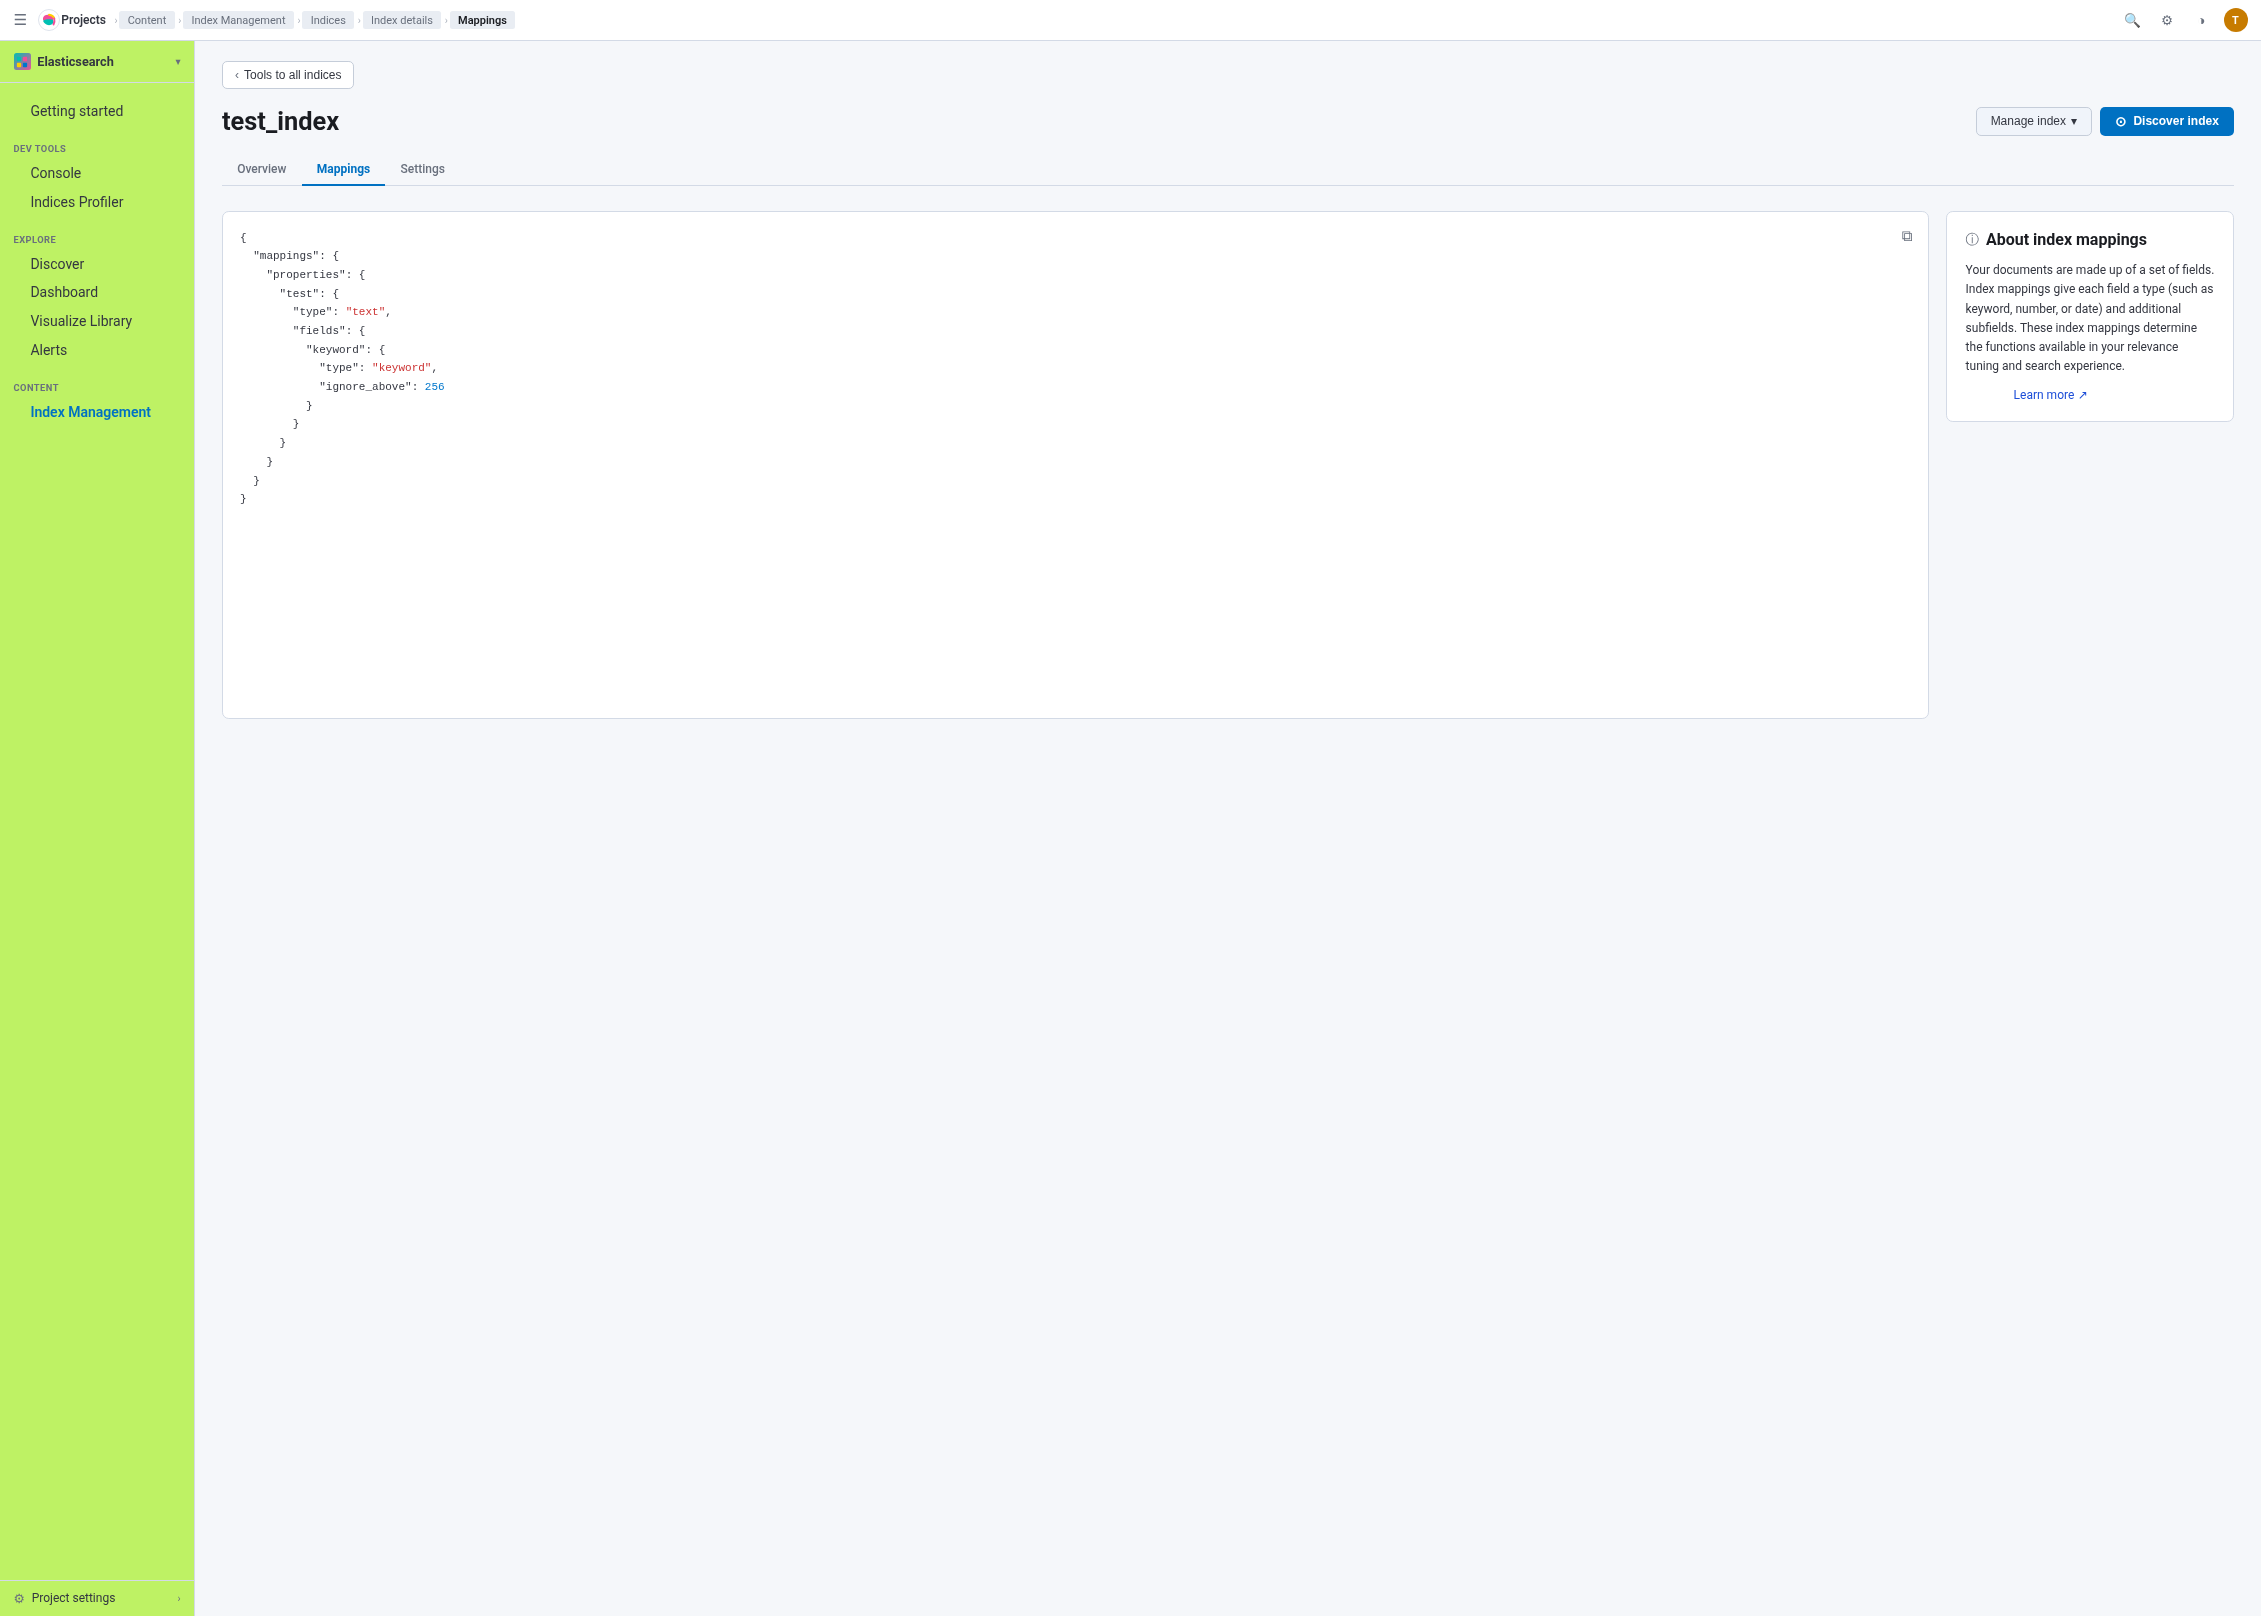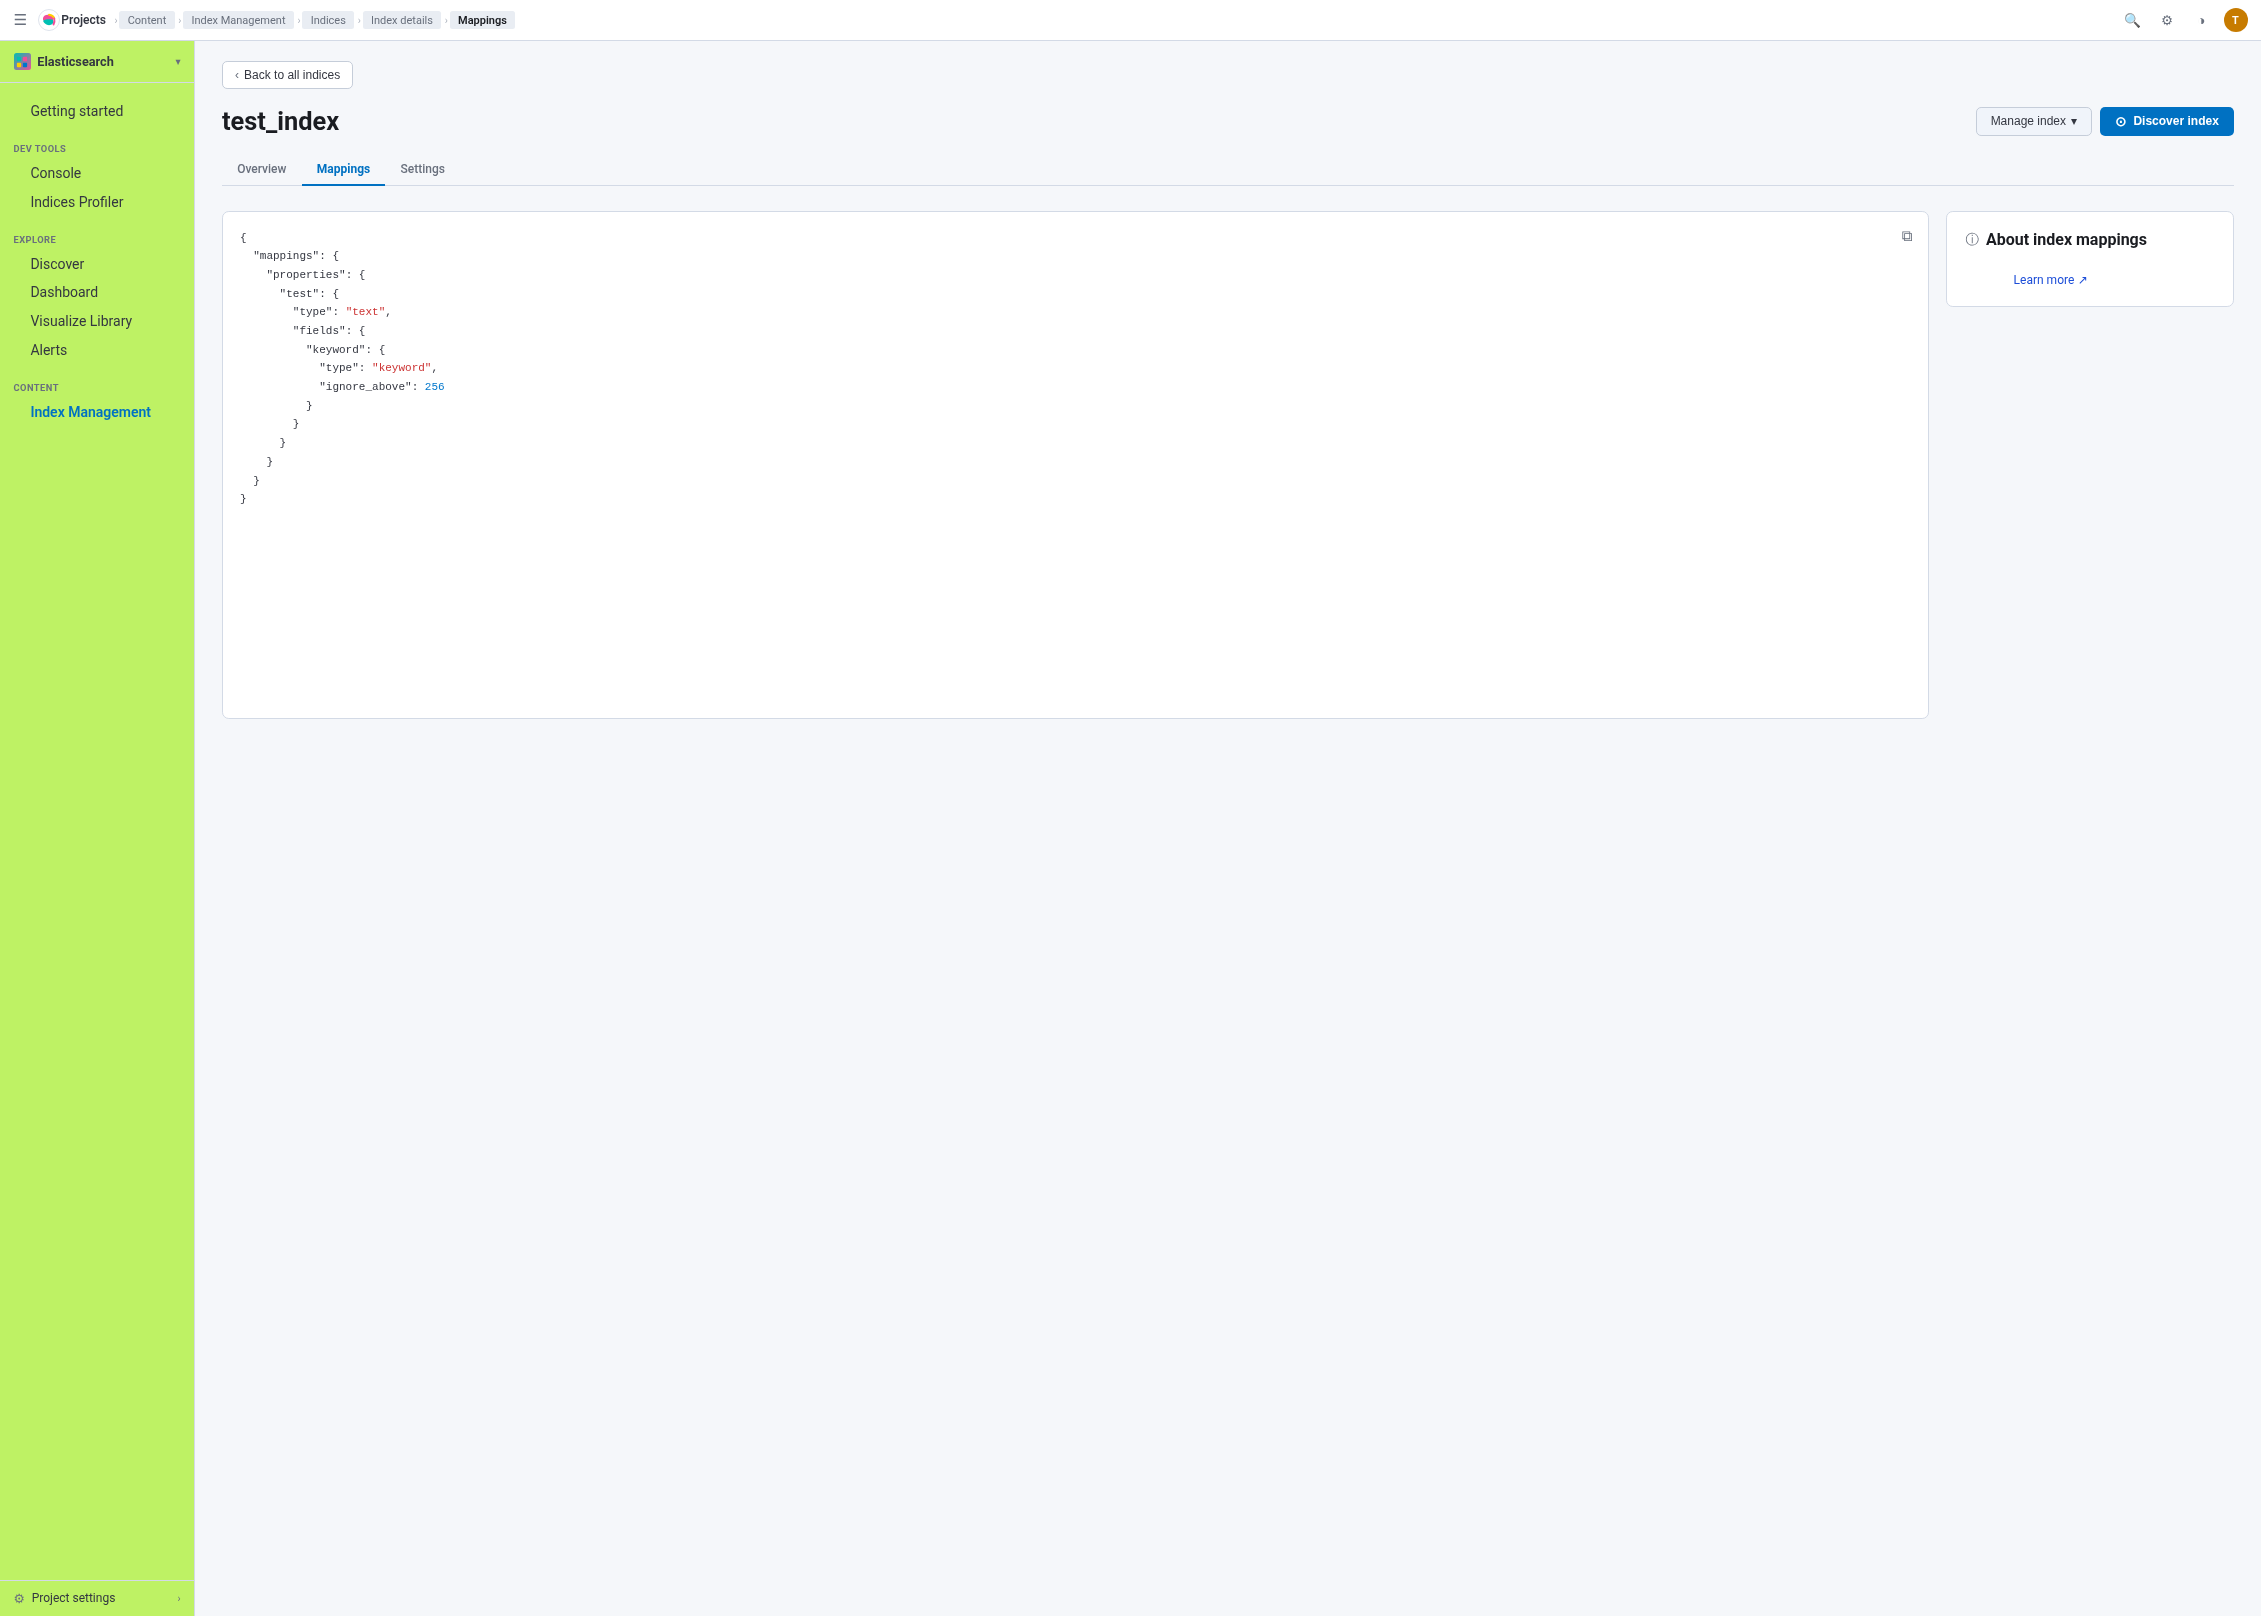--- a/index.html
+++ b/index.html
@@ -211,21 +211,21 @@
       <span class="sidebar-footer-icon">⚙</span>
       <span class="sidebar-footer-label">Project settings</span>
       <span class="sidebar-footer-arrow">›</span>
     </div>
   </aside>
 
   <main class="main-content">
 
     <button class="back-btn">
       <span class="back-btn-arrow">‹</span>
-      <span>Back to all indices</span>
+      <span>Tools to all indices</span>
     </button>
 
     <div class="page-header">
       <h1 class="page-title">test_index</h1>
       <div class="header-actions">
         <button class="btn-manage">
           <span>Manage index</span>
           <span>▾</span>
         </button>
         <button class="btn-discover">
@@ -264,20 +264,21 @@
     <span class="json-brace">}</span>
   <span class="json-brace">}</span>
 <span class="json-brace">}</span></pre>
       </div>
 
       <div class="info-panel">
         <div class="info-panel-header">
           <span class="info-icon">ⓘ</span>
           <span class="info-title">About index mappings</span>
         </div>
+        <p class="info-body">Your documents are made up of a set of fields. Index mappings give each field a type (such as keyword, number, or date) and additional subfields. These index mappings determine the functions available in your relevance tuning and search experience.</p>
         <a class="learn-more">
           <span>Learn more</span>
           <span>↗</span>
         </a>
       </div>
     </div>
 
   </main>
 </div>
 

